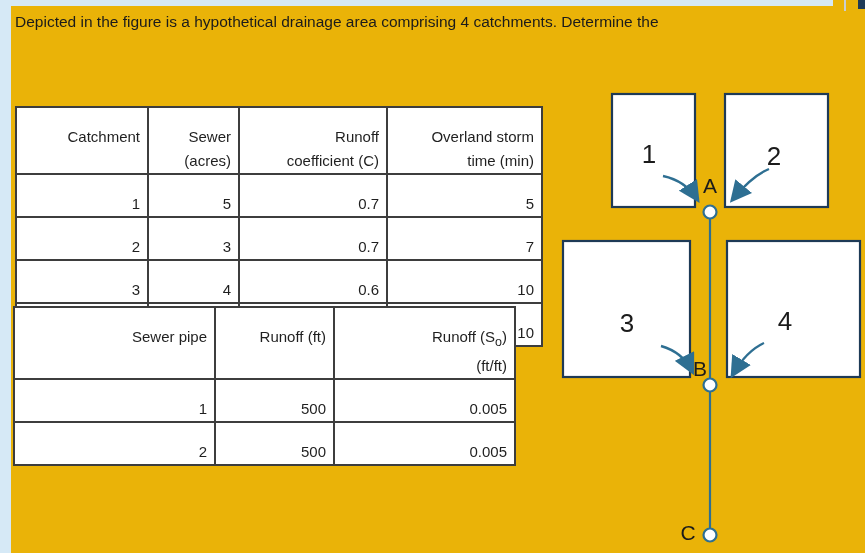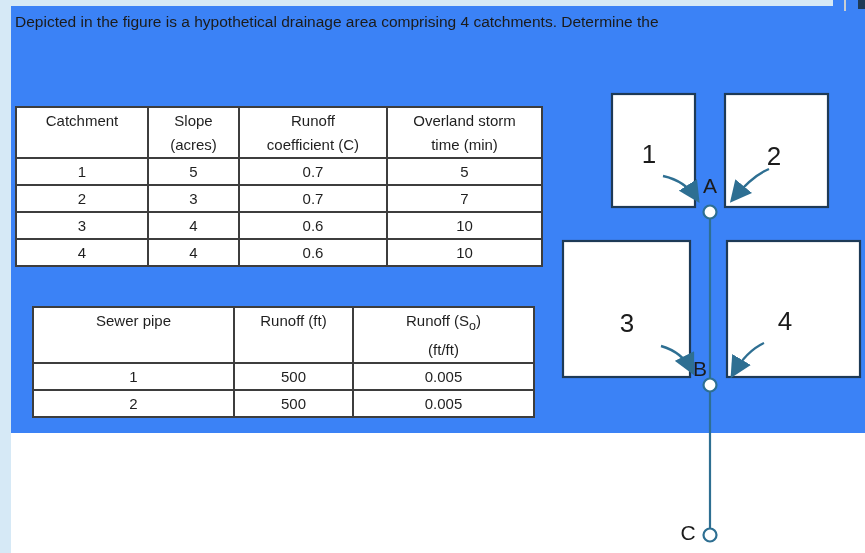--- a/index.html
+++ b/index.html
@@ -1,36 +1,36 @@
 <!DOCTYPE html>
 <html><head>
 <meta charset="utf-8">
 <style>
   html,body{margin:0;padding:0;}
   body{width:865px;height:553px;background:#ffffff;font-family:"Liberation Sans",sans-serif;color:#1f1f1f;overflow:hidden;}
-  .screen{position:relative;width:865px;height:433px;background:#3b82f6;}
+  .screen{position:relative;width:865px;height:553px;background:#eab308;}
 
   
   .frame-left{position:absolute;left:0;top:0;width:11px;height:553px;background:#d6e9f6;}
   .frame-top{position:absolute;left:0;top:0;width:833px;height:6px;background:#d6e9f6;}
   .corner-tick{position:absolute;left:844px;top:0;width:2px;height:11px;background:#c9ced3;}
   .corner-block{position:absolute;left:858px;top:0;width:7px;height:9px;background:#1e3a56;}
 
   
   .problem{position:absolute;left:15px;top:10px;width:836px;font-size:15.5px;line-height:23.5px;color:#1b1b1b;}
 
   
   table{border-collapse:collapse;table-layout:fixed;position:absolute;background:#fff;}
-  th,td{border:2px solid #3d3d3d;text-align:center;vertical-align:top;font-weight:normal;
-        font-size:15px;line-height:24px;padding:1px 7px 0 7px;overflow:hidden;margin-top:17px;}
+  th,td{border:2px solid #3d3d3d;text-align:right;vertical-align:top;font-weight:normal;
+        font-size:15px;line-height:24px;padding:17px 7px 0 7px;overflow:hidden;margin-top:17px;}
   th{white-space:pre-line;}
   .catchment-table{left:15px;top:106px;width:526px;}
   .catchment-table th{height:48px;}
   .catchment-table td{height:22px;}
-  .sewer-table{left:32px;top:306px;width:501px;}
+  .sewer-table{left:13px;top:306px;width:501px;}
   .sewer-table th{height:48px;}
   .sewer-table td{height:24px;}
 
   
   .diagram{position:absolute;left:555px;top:85px;width:310px;height:468px;}
   .box{fill:#ffffff;stroke:#1e3a56;stroke-width:2.2;}
   .flowline{stroke:#2e6f92;stroke-width:2.2;fill:none;}
   .flowarrow{stroke:#2e6f92;stroke-width:2.4;fill:none;}
   .node{fill:#ffffff;stroke:#2e6f92;stroke-width:2.2;}
   .num-label{font-family:"Liberation Sans",sans-serif;font-size:26px;fill:#1b1b1b;text-anchor:middle;}
@@ -54,21 +54,21 @@
   <table class="catchment-table">
     <colgroup>
         <col style="width:132px">
         <col style="width:91px">
         <col style="width:148px">
         <col style="width:155px">
       </colgroup>
     <tbody>
         <tr>
       <th>Catchment</th>
-      <th>Slope
+      <th>Sewer
 (acres)</th>
       <th>Runoff
 coefficient (C)</th>
       <th>Overland storm
 time (min)</th>
     </tr>
     <tr>
       <td>1</td>
       <td>5</td>
       <td>0.7</td>

